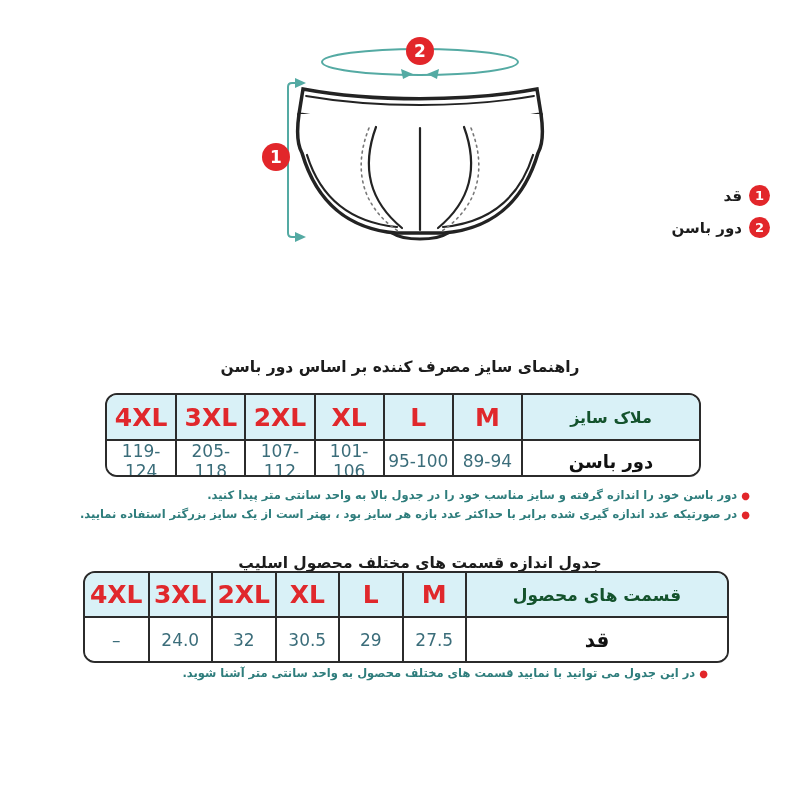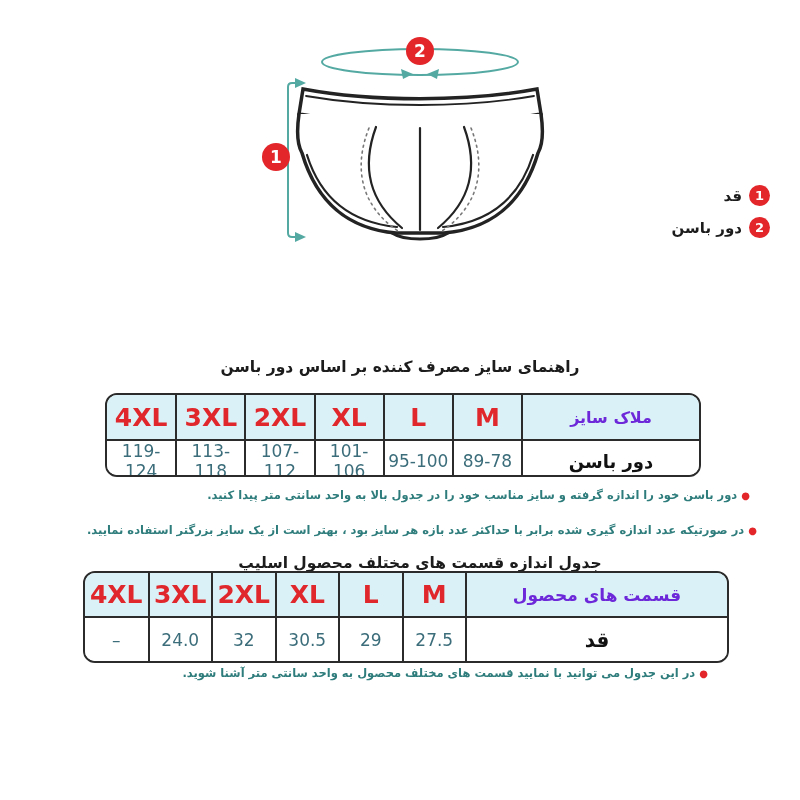--- a/index.html
+++ b/index.html
@@ -40,21 +40,21 @@
     border:2px solid #2b2b2b;text-align:center;vertical-align:middle;padding:0;
   }
   
   table.size-table tr:first-child th{border-top:none;}
   table.size-table tr:last-child td{border-bottom:none;}
   table.size-table tr th:first-child, table.size-table tr td:first-child{border-right:none;}
   table.size-table tr th:last-child, table.size-table tr td:last-child{border-left:none;}
 
   tr.hdr{background:#d9f1f7;}
   tr.dat{background:#ffffff;}
-  .criteria-cell{font-size:16px;font-weight:bold;color:#6d28d9;}
+  .criteria-cell{font-size:16px;font-weight:bold;color:#14532d;}
   .rowlabel-cell{font-size:18px;font-weight:bold;color:#111;}
   .size-cell{color:#e0282c;font-size:25px;font-weight:bold;font-family:"DejaVu Sans",sans-serif;margin-left:10px;}
   .val-cell{color:#3b6d7a;font-size:17px;font-weight:normal;}
 
   #table1{left:105px;top:393px;width:592px;height:80px;}
   #table1 tr.hdr{height:45px;}
   #table1 tr.dat{height:35px;}
   #table1 .criteria-cell, #table1 .rowlabel-cell{width:176px;}
 
   #table2{left:83px;top:571px;width:642px;height:88px;}
@@ -64,21 +64,21 @@
   #table2 .rowlabel-cell{font-size:20px;}
   #table2 .criteria-cell{font-size:17px;}
 
   
   .note{
     direction:rtl;text-align:right;color:#2e7d7c;font-weight:bold;font-size:11.5px;
     white-space:nowrap;line-height:19px;
   }
   .note .bullet{color:#e2262a;font-size:10px;margin-left:4px;}
   #note1{right:50px;top:486px;}
-  #note2{right:43px;top:505px;margin-top:16px;}
+  #note2{right:50px;top:505px;}
   #note3{right:92px;top:664px;}
 </style>
 </head>
 <body>
 
 <svg id="diagram-svg" class="abs" width="800" height="270" viewBox="0 0 800 270">
 
   <g>
     <ellipse cx="420" cy="62" rx="98" ry="13" fill="none" stroke="#54aaa3" stroke-width="2"></ellipse>
     <polygon points="413,74 401,69 403,79" fill="#54aaa3"></polygon>
@@ -142,25 +142,25 @@
       <th class="criteria-cell">ملاک سایز</th>
     <th class="size-cell">M</th>
           <th class="size-cell">L</th>
           <th class="size-cell">XL</th>
           <th class="size-cell">2XL</th>
           <th class="size-cell">3XL</th>
           <th class="size-cell">4XL</th>
         </tr>
     <tr class="dat">
       <td class="rowlabel-cell">دور باسن</td>
-    <td class="val-cell">89-78</td>
+    <td class="val-cell">89-94</td>
           <td class="val-cell">95-100</td>
           <td class="val-cell">101-106</td>
           <td class="val-cell">107-112</td>
-          <td class="val-cell">113-118</td>
+          <td class="val-cell">205-118</td>
           <td class="val-cell">119-124</td>
         </tr>
   </tbody>
     </table>
 </div>
 
 <div id="note1" class="note abs">
   <span class="bullet">●</span><span>دور باسن خود را اندازه گرفته و سایز مناسب خود را در جدول بالا به واحد سانتی متر پیدا کنید.</span>
 </div>
 <div id="note2" class="note abs">

